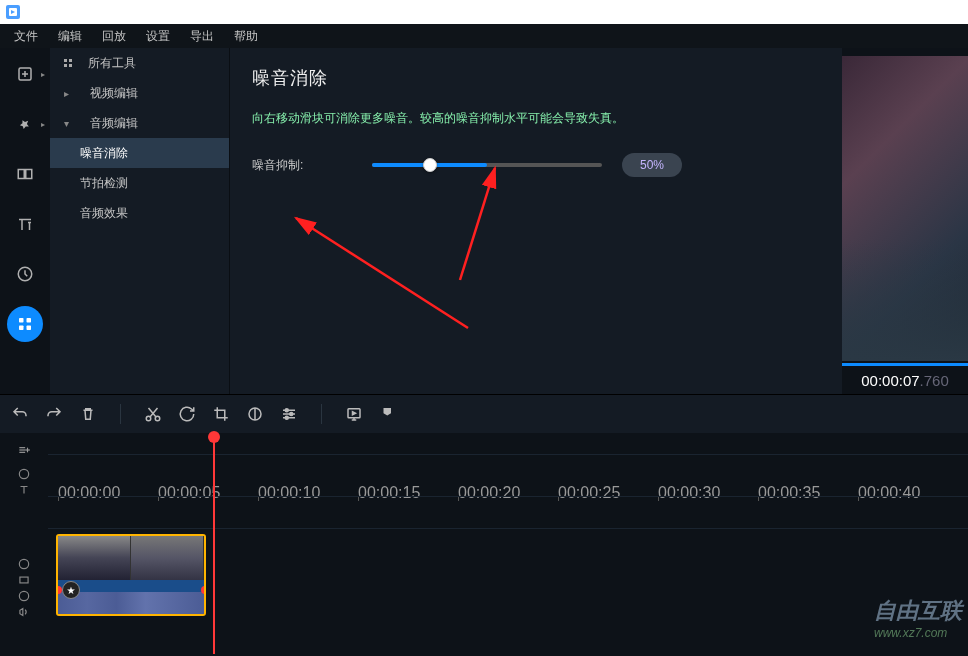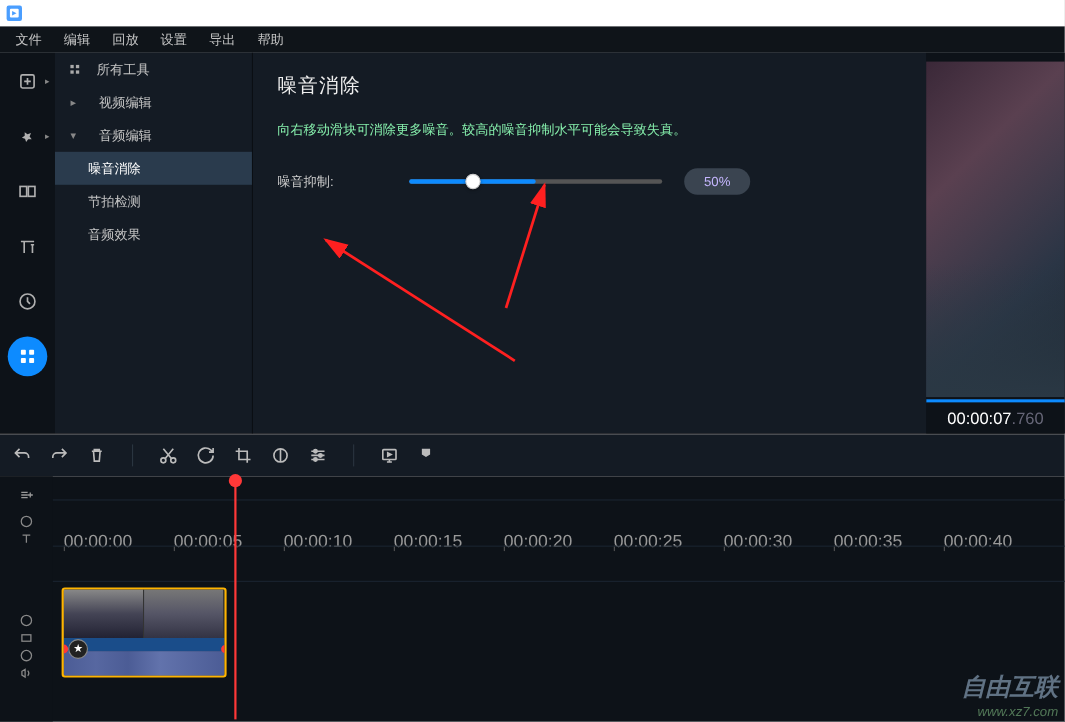--- a/index.html
+++ b/index.html
@@ -73,21 +73,21 @@
   .clip-thumbs { height: 44px; display: flex; }
   .clip-thumb { flex: 1; background: linear-gradient(180deg, #888 0%, #445 50%, #223 100%); border-right: 1px solid #333; }
   .clip-thumb:nth-child(2) { background: linear-gradient(180deg, #777 0%, #556 50%, #334 100%); }
   .clip-audio-bar { height: 12px; background: #1a4d8a; position: relative; }
   .clip-star { position: absolute; left: 4px; top: 45px; width: 18px; height: 18px; background: #222; border-radius: 50%; display: flex; align-items: center; justify-content: center; color: #fff; font-size: 10px; border: 1px solid #888; z-index: 2; }
   .clip-wave { height: 24px; background: linear-gradient(90deg, #5a6db8 0%, #6a7dc8 20%, #5a6db8 40%, #7a8dd8 60%, #5a6db8 100%); opacity: 0.7; }
   .clip-handle { position: absolute; width: 8px; height: 8px; background: #ff3838; border-radius: 50%; }
   .clip-handle.left { left: -4px; top: 50px; }
   .clip-handle.right { right: -5px; top: 50px; }
   
-  .watermark { position: absolute; right: 6px; bottom: 2px; font-size: 14px; font-style: italic; color: rgba(180,210,240,0.5); text-align: right; z-index: 50; pointer-events: none; }
+  .watermark { position: absolute; right: 6px; bottom: 16px; font-size: 14px; font-style: italic; color: rgba(180,210,240,0.5); text-align: left; z-index: 50; pointer-events: none; }
   .watermark .wm-main { font-size: 22px; font-weight: bold; }
   .watermark .wm-sub { font-size: 12px; color: rgba(150,220,150,0.5); }
 </style>
 </head>
 <body>
 
 <div class="titlebar">
   <span class="app-icon">
     <svg viewBox="0 0 10 10">
         <rect x="1" y="1" width="8" height="8" fill="#fff" rx="1"></rect>

